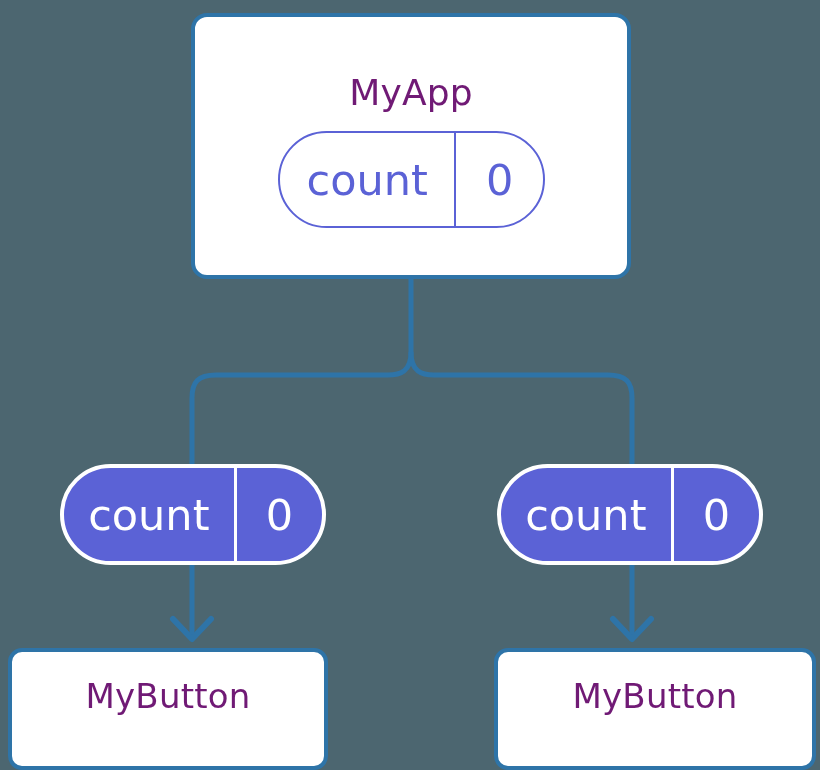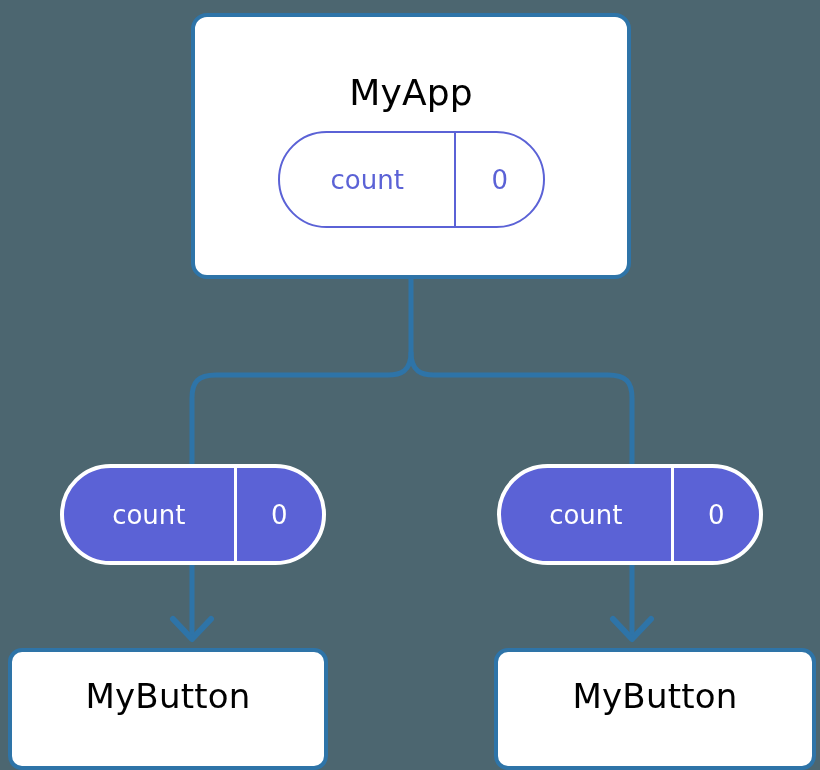--- a/index.html
+++ b/index.html
@@ -41,21 +41,21 @@
     top: 13px;
     width: 440px;
     height: 266px;
     border-radius: 16px;
   }
   .component-title {
     position: absolute;
     left: 0;
     right: 0;
     text-align: center;
-    color: #000000;
+    color: #701a75;
     font-size: 36px;
     letter-spacing: 0.2px;
     white-space: nowrap;
   }
   #root-component-title {
     top: 55px;
   }
 
   
   .state-pill {
@@ -65,21 +65,21 @@
     box-sizing: border-box;
     border-radius: 999px;
     overflow: hidden;
   }
   .state-pill .pill-key,
   .state-pill .pill-value {
     display: flex;
     align-items: center;
     justify-content: center;
     box-sizing: border-box;
-    font-size: 26px;
+    font-size: 43px;
     white-space: nowrap;
   }
 
   
   .state-pill.outline {
     border: 2px solid #5b62d6;
     background: #ffffff;
   }
   .state-pill.outline .pill-key,
   .state-pill.outline .pill-value {

